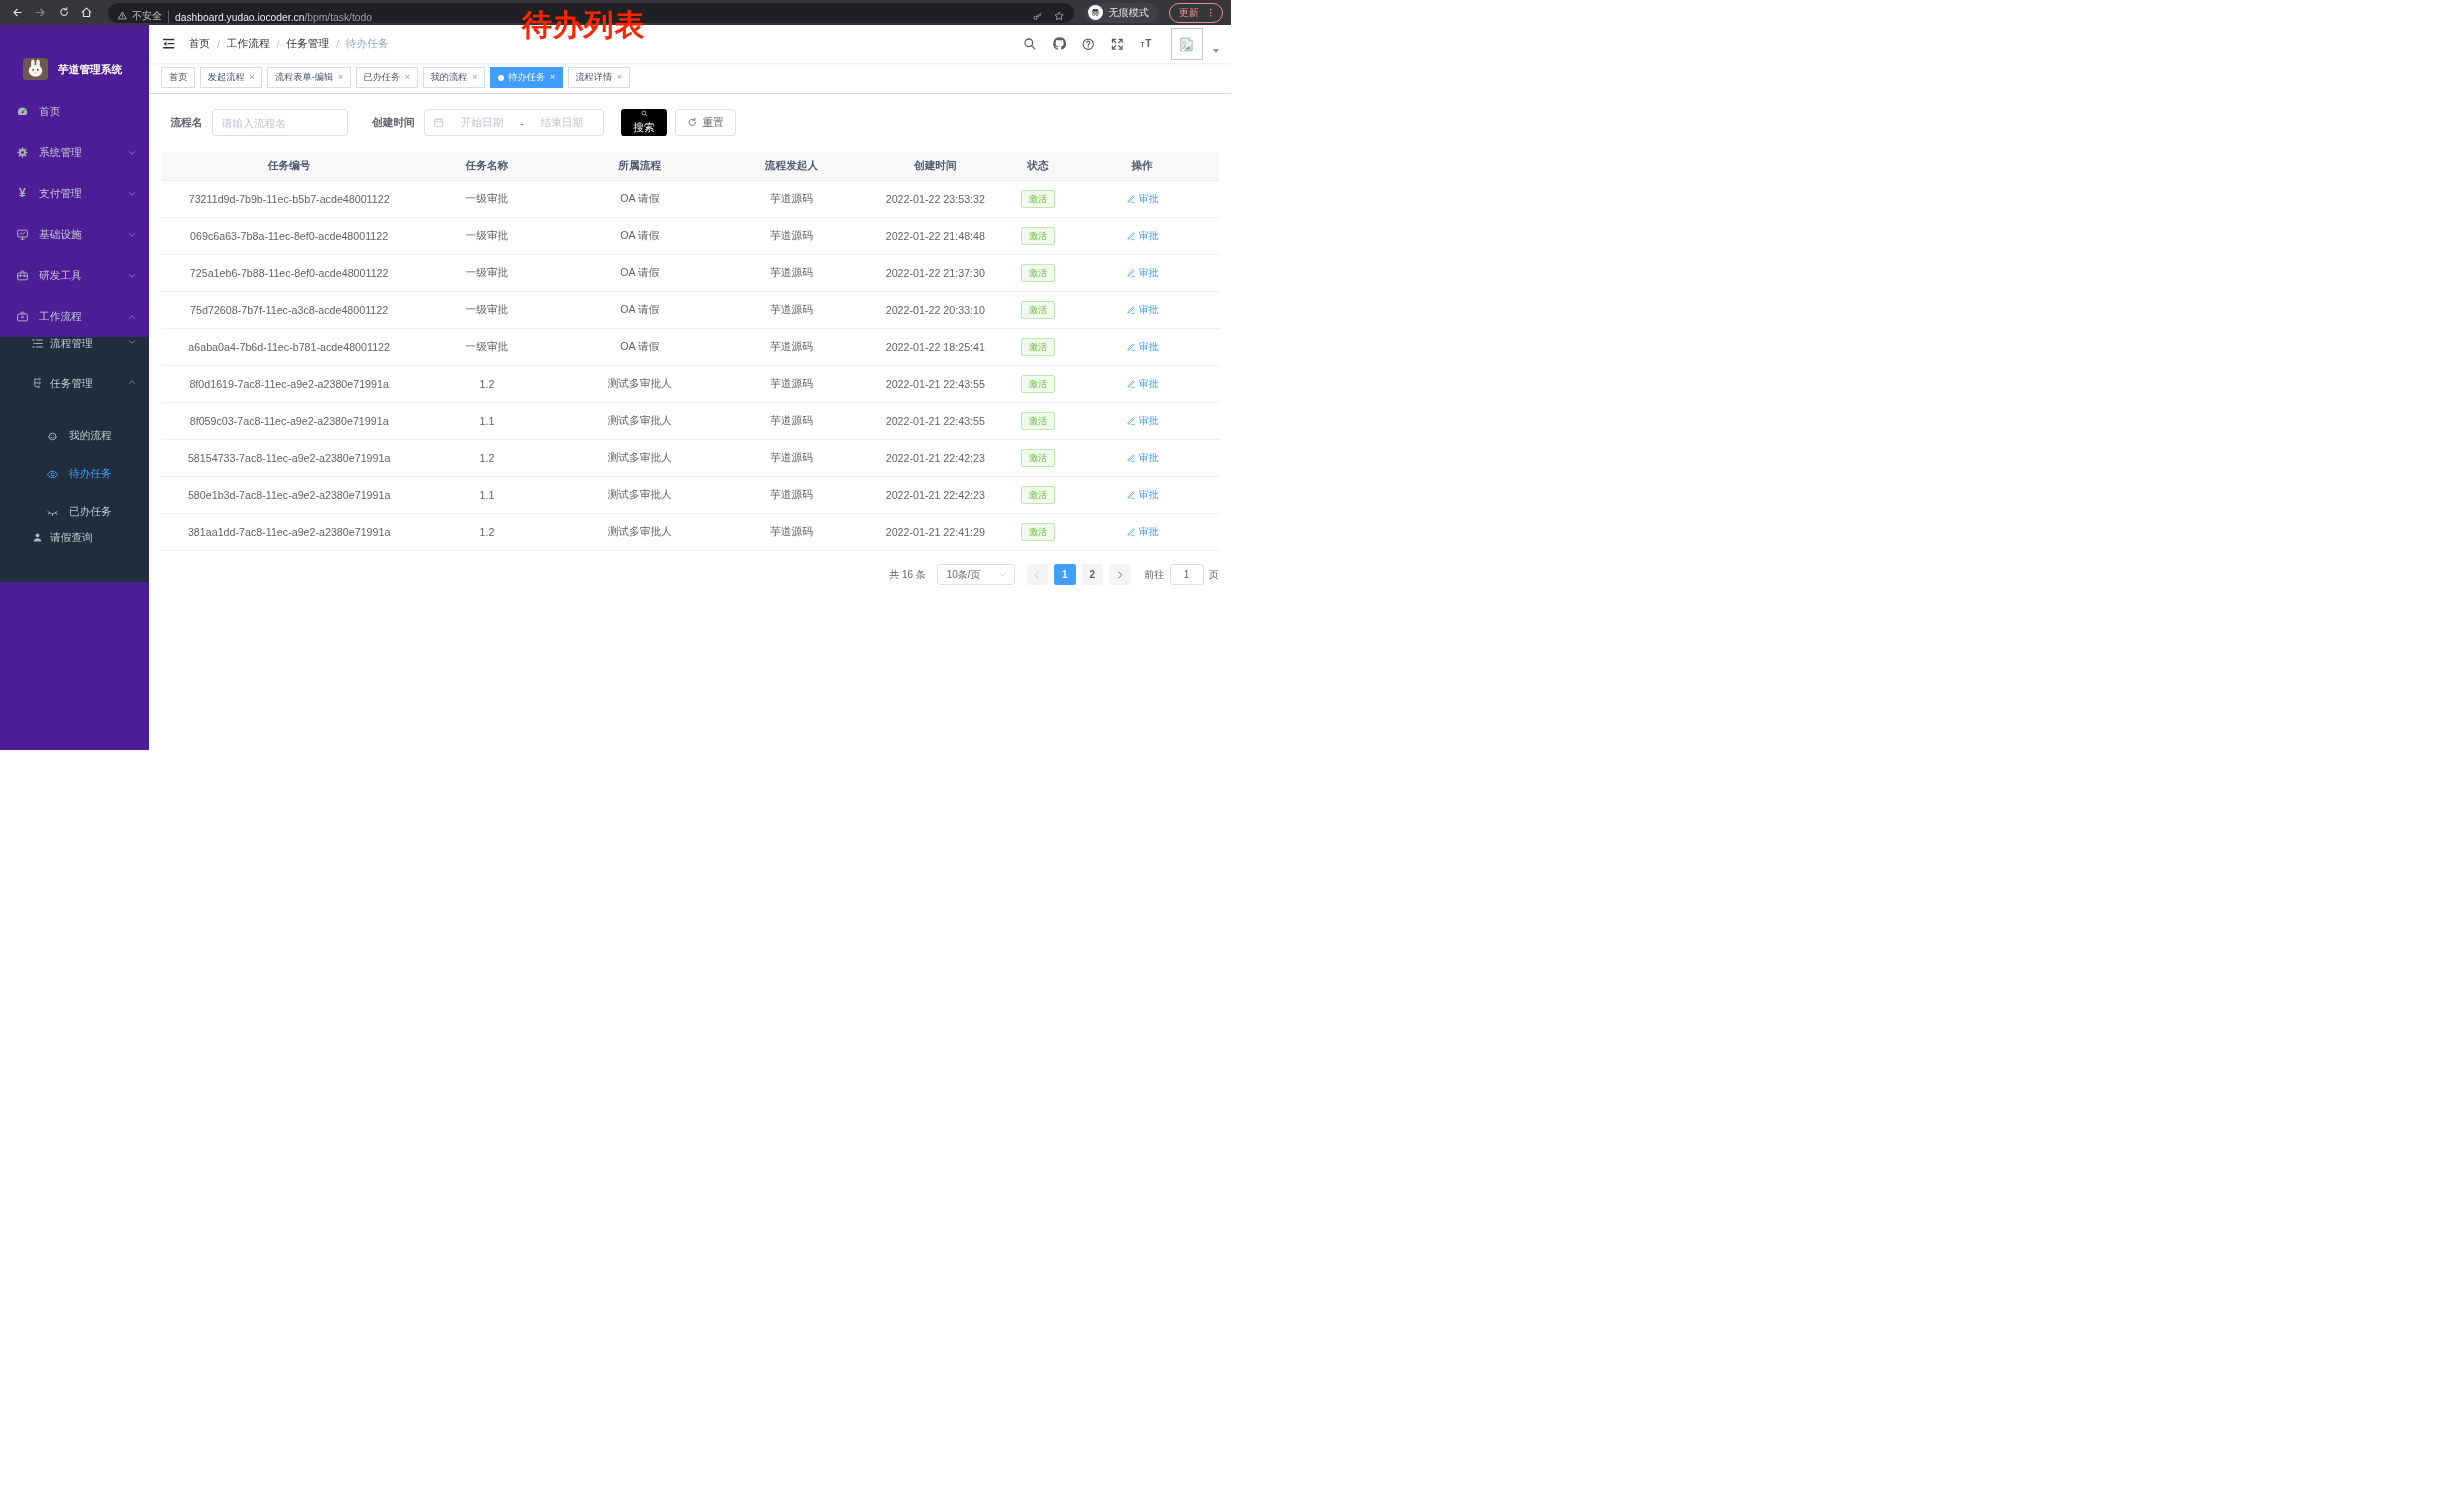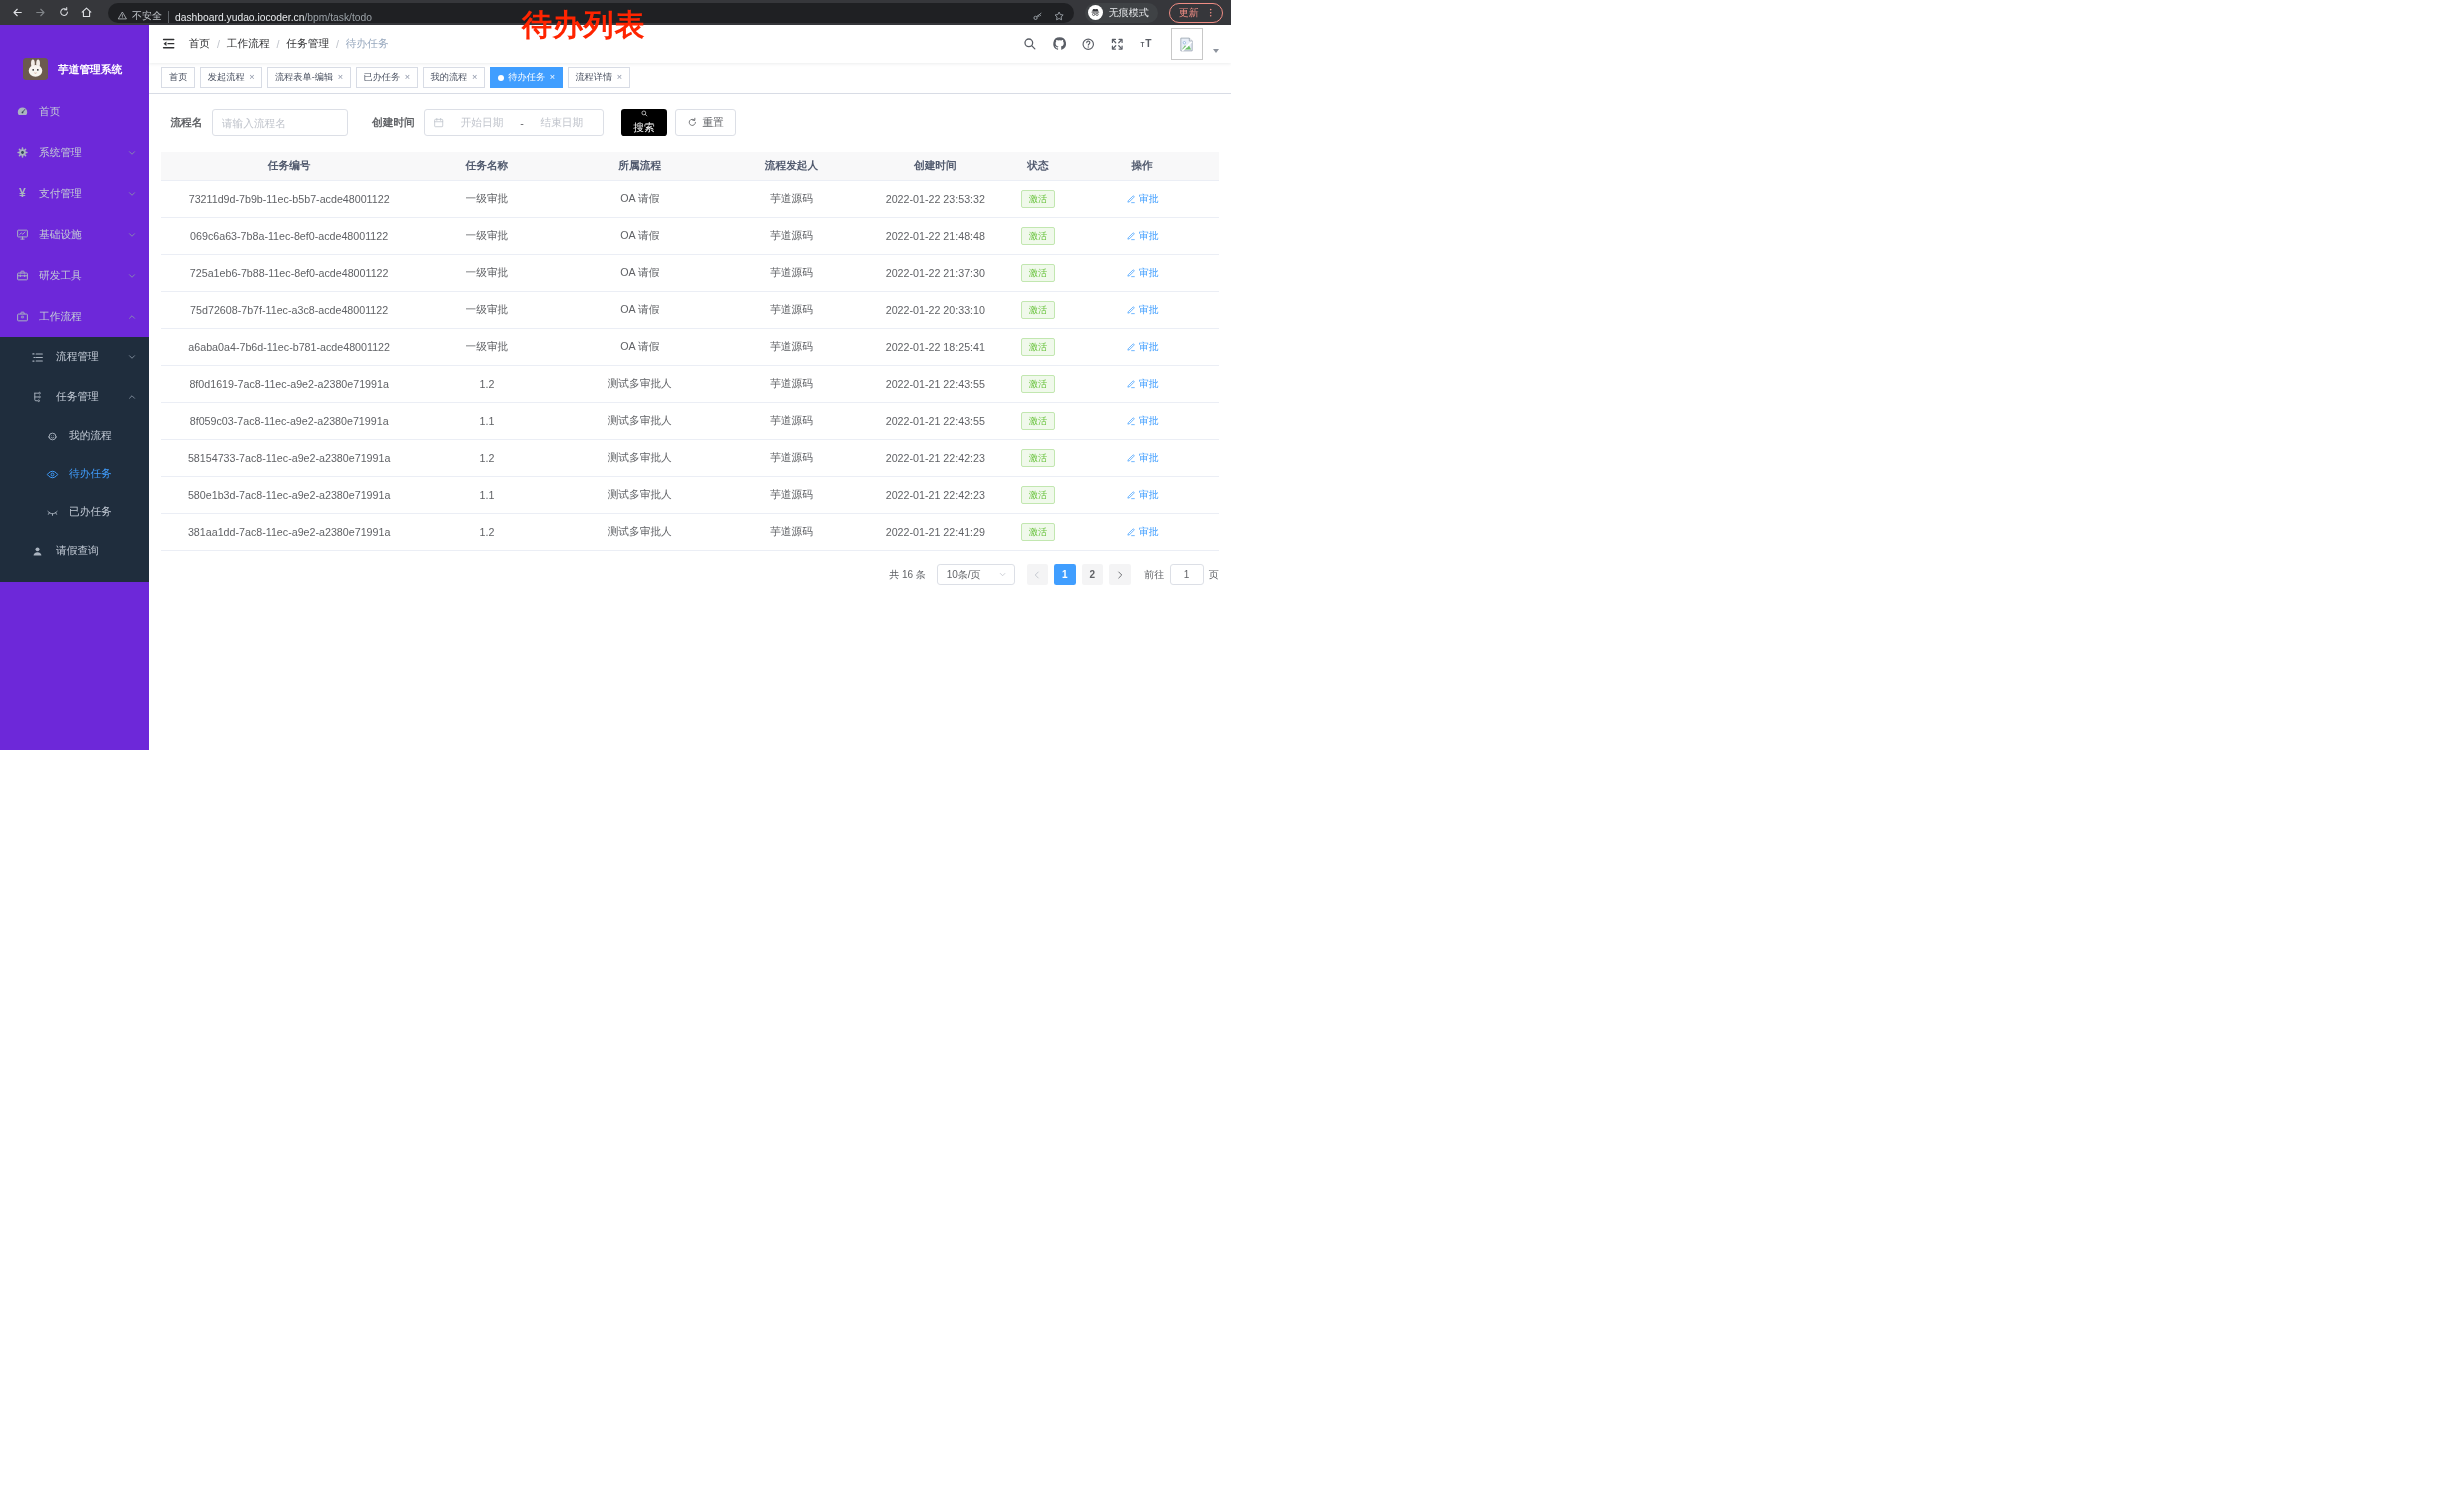--- a/index.html
+++ b/index.html
@@ -31,32 +31,32 @@
     margin-left:7.6px; flex-shrink:0; }
 
   
   .annotation { position:absolute; left:522px; top:4.6px; z-index:60; font-size:30px;
     font-weight:700; color:#ff2400; letter-spacing:0.8px; pointer-events:none; }
 
   
   .app { display:flex; height:725px; }
 
   
-  .sidebar { width:149px; flex-shrink:0; background:#6d28d9; color:#c3cbd6;
+  .sidebar { width:149px; flex-shrink:0; background:#4c1d95; color:#c3cbd6;
     font-size:10.7px; overflow:hidden; }
   .logo-row { height:66px; display:flex; align-items:flex-end; padding:0 0 10.7px 23px; gap:10px; }
   .logo-img { width:25px; height:22px; border-radius:2.3px; overflow:hidden; flex-shrink:0; }
   .logo-title { color:#fff; font-weight:700; font-size:10.7px; white-space:nowrap; padding-bottom:3.1px; }
   .m-item { height:41px; display:flex; align-items:center; padding:0 12.2px 0 16px; gap:10px;
     cursor:pointer; }
   .m-item .lbl { flex:1; }
   .m-icon { width:13px; height:13px; color:#aab4c0; flex-shrink:0; }
   .chev { color:#8a97a6; }
   .submenu { background:#1f2d3d; padding-bottom:10.7px; }
-  .s-item { height:40px; display:flex; align-items:center; padding:0 12.2px 0 31px; gap:12px;
+  .s-item { height:40px; display:flex; align-items:flex-start; padding:0 12.2px 0 31px; gap:6px;
     cursor:pointer; }
   .s-item .lbl { flex:1; }
   .s3-item { height:38px; display:flex; align-items:center; padding:0 12.2px 0 46px; gap:10px;
     cursor:pointer; }
   .active-blue, .active-blue .m-icon, .active-blue .lbl { color:#409eff !important; }
 
   
   .main { flex:1; min-width:0; display:flex; flex-direction:column; background:#fff; }
 
   .navbar { height:38px; display:flex; align-items:center; padding:0 12.2px;

